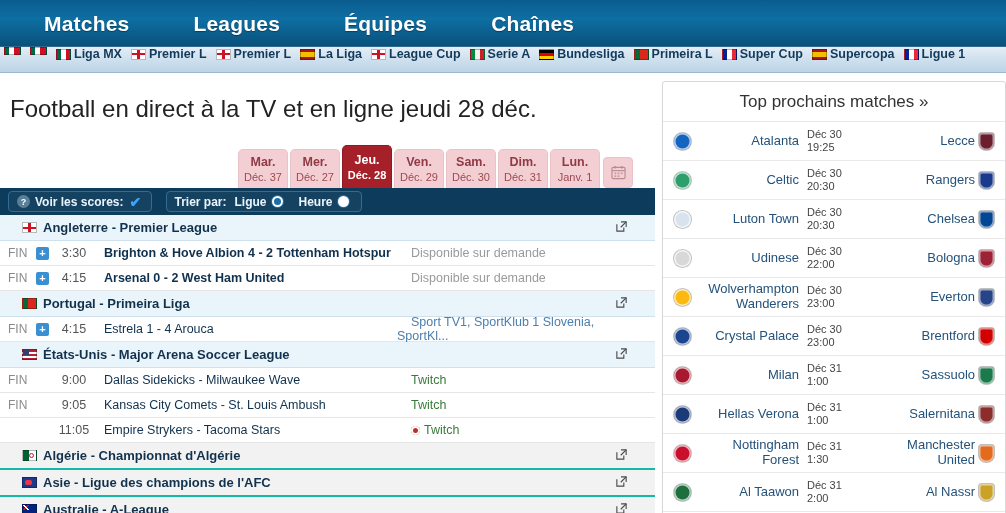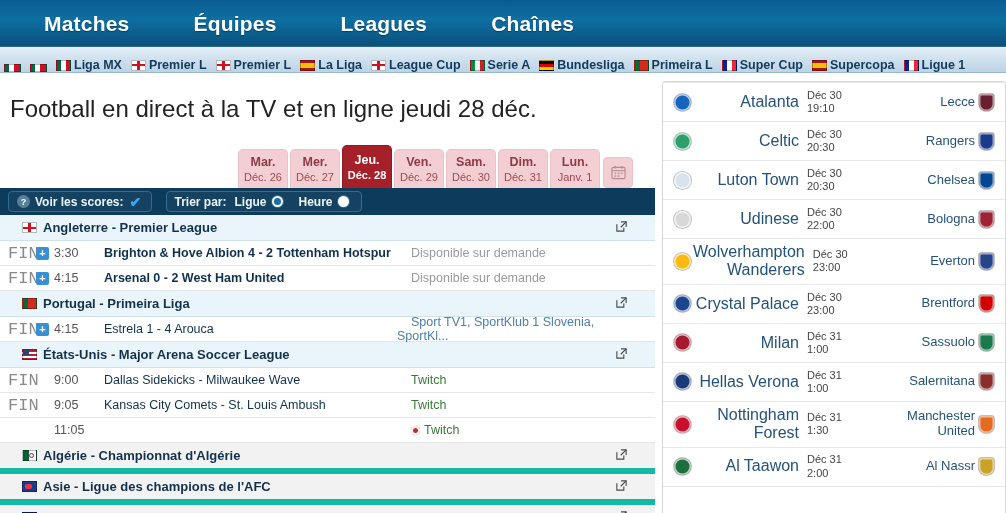--- a/index.html
+++ b/index.html
@@ -26,21 +26,21 @@
     text-shadow:0 1px 1px rgba(0,0,0,.35);
     white-space:nowrap;
   }
   .topnav .nav-item:first-child{margin-left:34px;}
 
   
   .leaguestrip{
     height:25px;
     background:linear-gradient(to bottom,#e4eef6 0%,#cfe0ee 50%,#bcd4e6 100%);
     border-bottom:1px solid #9ab8cf;
-    display:flex;align-items:flex-end;
+    display:flex;align-items:flex-start;
     overflow:hidden;white-space:nowrap;
   }
   .lg{
     display:inline-flex;align-items:center;
     margin-right:9px;font-size:12.5px;color:#123a5c;font-weight:600;
     cursor:pointer;
   }
   .lg:first-child{margin-left:4px;}
   .lg .lbl{margin-left:3px;}
   .flag{
@@ -133,42 +133,42 @@
   }
   .radio.on{background:#1b6ea8;box-shadow:inset 0 0 0 2px #fff,0 0 0 1px #2f6f97;}
   .radio.off{background:#ffffff;box-shadow:0 0 0 1px #2f6f97;}
 
   
   .league-head{
     background:#eaf4fb;border-bottom:1px solid #cfe0ee;
     height:25px;display:flex;align-items:center;
     padding:0 8px 0 22px;position:relative;cursor:pointer;
   }
-  .league-head.plain{background:#f2f2f2;border-bottom:6px solid #14b8a6;}
+  .league-head.plain{background:#f2f2f2;border-bottom:2px solid #14b8a6;}
   .league-head .lh-label{
     font-size:13px;font-weight:700;color:#12314d;margin-left:6px;
   }
   .ext-icon{
     position:absolute;right:27px;top:5px;width:13px;height:13px;cursor:pointer;
   }
   .ext-icon svg{display:block;}
 
   .match-row{
     display:flex;align-items:center;
     height:24px;border-bottom:1px solid #e6e6e6;
     padding:0 8px 0 8px;font-size:12.5px;
   }
-  .m-fin{width:28px;color:#8a8a8a;font-size:17px;font-family:Liberation Mono, monospace;}
+  .m-fin{width:28px;color:#8a8a8a;font-size:12px;}
   .m-plus{
     width:13px;height:13px;background:#3a8fd0;color:#fff;
     border-radius:2px;font-size:11px;line-height:13px;text-align:center;
     font-weight:700;margin-right:5px;flex:0 0 auto;
   }
   .m-plus.blank{background:transparent;}
-  .m-time{width:40px;color:#555;text-align:left;margin-right:10px;font-size:12.5px;}
+  .m-time{width:40px;color:#555;text-align:center;margin-right:10px;font-size:12.5px;}
   .m-teams{color:#10314e;flex:0 0 auto;}
   .m-teams.bold{font-weight:700;}
   .m-chan{color:#9a9a9a;margin-left:auto;padding-left:14px;}
   .m-chan.blue{color:#4a7fae;}
   .m-chan.green{color:#3b7a3b;}
   .m-chan.dot:before{
     content:"";display:inline-block;width:9px;height:9px;border-radius:50%;
     background:#b8312b;margin-right:4px;vertical-align:-1px;
     box-shadow:inset 0 0 0 2px #fff;
   }
@@ -185,21 +185,21 @@
     text-align:center;font-size:17px;color:#333;
     padding:10px 0 9px;font-weight:400;cursor:pointer;
   }
   .side-row{
     display:flex;align-items:center;
     border-top:1px solid #e8e8e8;
     padding:4px 8px;min-height:30px;cursor:pointer;
   }
   .side-row .crest{width:22px;flex:0 0 22px;display:flex;justify-content:center;}
   .side-row .t-home{
-    flex:1;text-align:right;color:#24527a;font-size:16px;padding-right:8px;line-height:1.15;
+    flex:1;text-align:right;color:#24527a;font-size:13px;padding-right:8px;line-height:1.15;
   }
   .side-row .dt{
     width:54px;flex:0 0 54px;text-align:left;color:#444;font-size:11px;line-height:1.2;
   }
   .side-row .t-away{
     flex:1;text-align:right;color:#24527a;font-size:13px;padding-left:8px;line-height:1.15;
   }
   .side-row .crest.right{justify-content:center;}
 
   .crest-badge{
@@ -211,22 +211,22 @@
     border-radius:3px 3px 50% 50%/3px 3px 40% 40%;
   }
 </style>
 </head>
 <body>
 
 <div class="page">
 
   <div class="topnav" id="topnav">
       <div class="nav-item">Matches</div>
+      <div class="nav-item">Leagues</div>
       <div class="nav-item">Équipes</div>
-      <div class="nav-item">Leagues</div>
       <div class="nav-item">Chaînes</div>
     </div>
 
   <div class="leaguestrip" id="leaguestrip">
       <div class="lg">
         <span class="flag f-partialmx partial"></span>
       </div>
       <div class="lg">
         <span class="flag f-partialmx partial"></span>
       </div>
@@ -278,21 +278,21 @@
 
   <div class="body-wrap">
 
     <div class="left-col">
 
       <h1 class="page-title">Football en direct à la TV et en ligne jeudi 28 déc.</h1>
 
       <div class="datebar" id="datebar">
         <div class="dtab">
             <div class="d-day">Mar.</div>
-            <div class="d-date">Déc. 26</div>
+            <div class="d-date">Déc. 37</div>
           </div>
           <div class="dtab">
             <div class="d-day">Mer.</div>
             <div class="d-date">Déc. 27</div>
           </div>
           <div class="dtab active">
             <div class="d-day">Jeu.</div>
             <div class="d-date">Déc. 28</div>
           </div>
           <div class="dtab">
@@ -407,20 +407,21 @@
             <span class="m-fin">FIN</span>
             <span class="m-plus blank"></span>
             <span class="m-time">9:05</span>
             <span class="m-teams">Kansas City Comets - St. Louis Ambush</span>
             <span class="chan-col"><span class="m-chan green">Twitch</span></span>
           </div>
           <div class="match-row">
             <span class="m-fin"></span>
             <span class="m-plus blank"></span>
             <span class="m-time">11:05</span>
+            <span class="m-teams">Empire Strykers - Tacoma Stars</span>
             <span class="chan-col"><span class="m-chan green dot">Twitch</span></span>
           </div>
           <div class="league-head plain">
             <span class="flag f-dz"></span>
             <span class="lh-label">Algérie - Championnat d'Algérie</span>
             <span class="ext-icon">
               <svg viewBox="0 0 14 14" width="13" height="13">
                 <path d="M2 4.5v7.5h7.5V8" fill="none" stroke="#4a4a4a" stroke-width="1.2"></path>
                 <path d="M6.5 2H12v5.5" fill="none" stroke="#4a4a4a" stroke-width="1.2"></path>
                 <line x1="12" y1="2" x2="6.2" y2="7.8" stroke="#4a4a4a" stroke-width="1.2"></line>
@@ -447,29 +448,30 @@
                 <path d="M6.5 2H12v5.5" fill="none" stroke="#4a4a4a" stroke-width="1.2"></path>
                 <line x1="12" y1="2" x2="6.2" y2="7.8" stroke="#4a4a4a" stroke-width="1.2"></line>
               </svg>
             </span>
           </div>
         </div>
     </div>
 
     <div class="right-col">
       <div class="side-box">
+        <div class="side-title">Top prochains matches »</div>
         <div id="sidelist">
             <div class="side-row">
               <span class="crest">
                 <span class="crest-badge" style="background: rgb(21, 101, 192); box-shadow: rgba(255, 255, 255, 0.7) 0px 0px 0px 1.5px inset, rgba(0, 0, 0, 0.25) 0px 0px 0px 1px;"></span>
               </span>
               <span class="t-home">Atalanta</span>
               <span class="dt">
                 <div>Déc 30</div>
-                <div>19:10</div>
+                <div>19:25</div>
               </span>
               <span class="t-away">Lecce</span>
               <span class="crest right">
                 <span class="crest-shield" style="background: rgb(107, 31, 46); box-shadow: rgba(255, 255, 255, 0.55) 0px 0px 0px 1.5px inset, rgba(0, 0, 0, 0.25) 0px 0px 0px 1px;"></span>
               </span>
             </div>
             <div class="side-row">
               <span class="crest">
                 <span class="crest-badge" style="background: rgb(46, 158, 107); box-shadow: rgba(255, 255, 255, 0.7) 0px 0px 0px 1.5px inset, rgba(0, 0, 0, 0.25) 0px 0px 0px 1px;"></span>
               </span>

